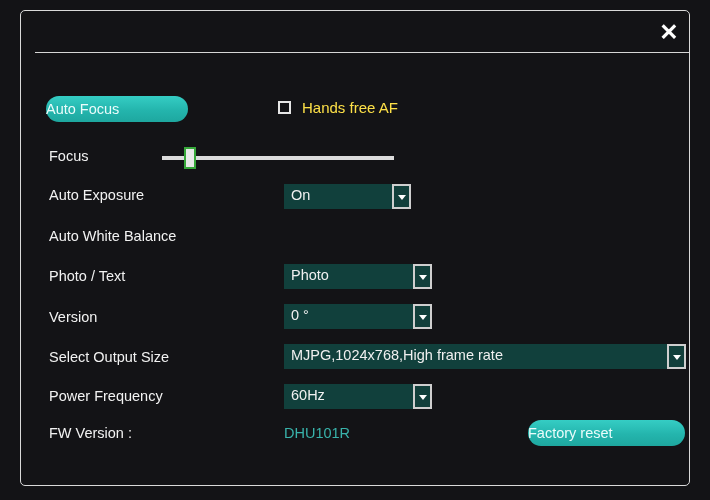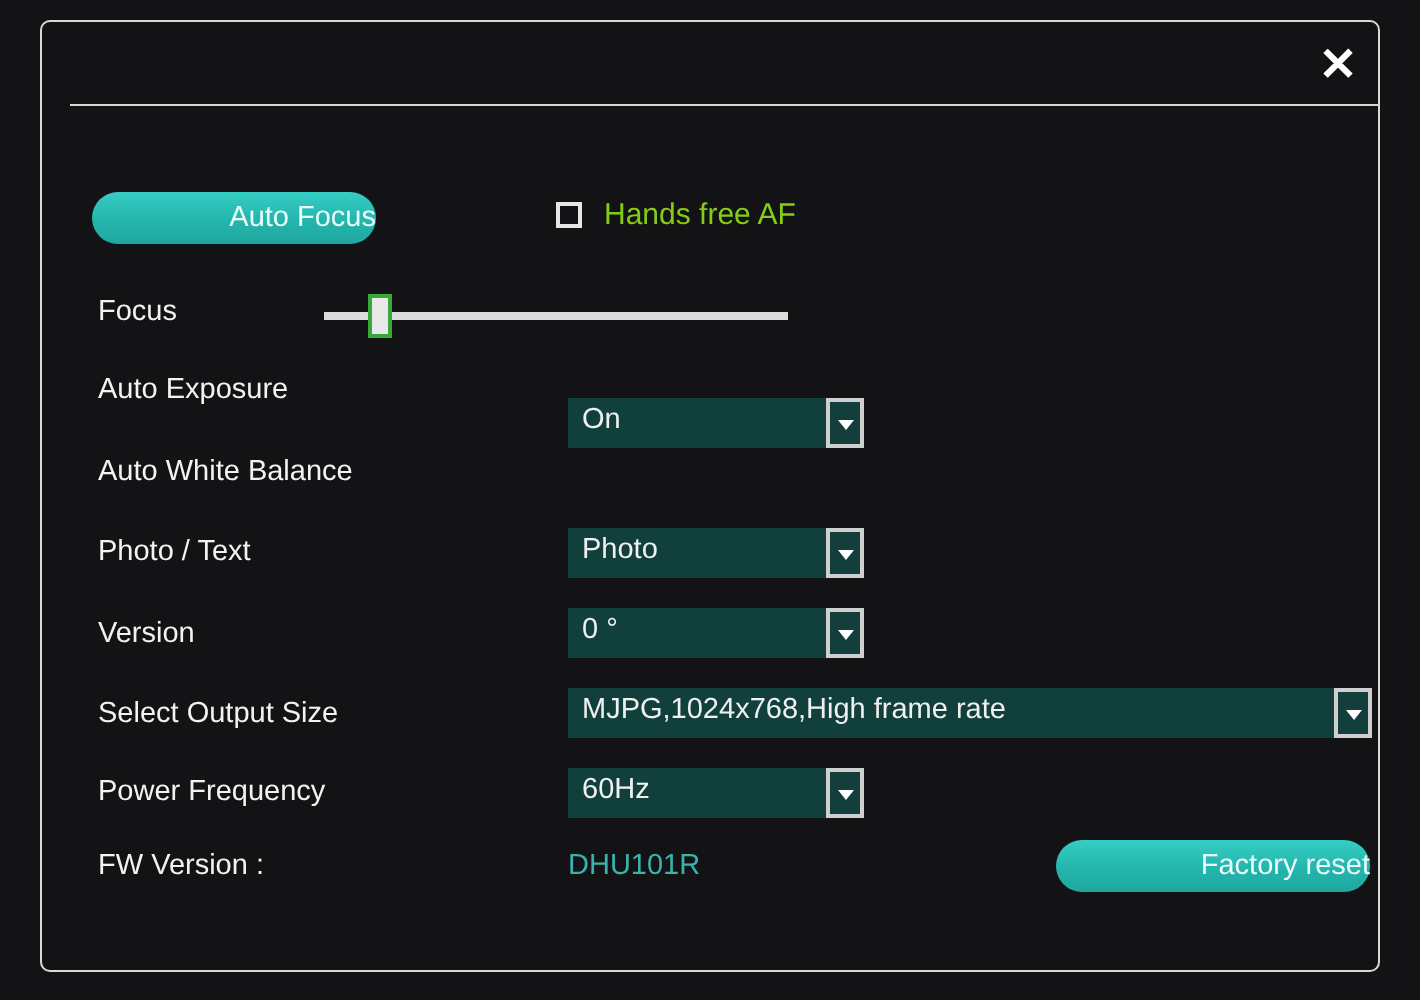--- a/index.html
+++ b/index.html
@@ -86,21 +86,21 @@
 
   
   .pill-btn {
     position: absolute;
     background: linear-gradient(180deg, #35cdc4 0%, #24b5ad 55%, #1ea79f 100%);
     color: #eafcfb;
     border: none;
     border-radius: 13px;
     font-size: 14.5px;
     font-family: "Liberation Sans", sans-serif;
-    text-align: right;
+    text-align: left;
     cursor: pointer;
     padding: 0;
   }
 
   
   #focus-slider {
     position: absolute;
     left: 162px;
     top: 147px;
     width: 232px;
@@ -142,21 +142,21 @@
     height: 13px;
     border: 2px solid #e6e6e6;
     background: #131316;
     box-sizing: border-box;
     cursor: pointer;
   }
   #hands-free-label {
     position: absolute;
     left: 24px;
     top: -1px;
-    color: #84cc16;
+    color: #fde047;
     font-size: 15px;
     white-space: nowrap;
   }
 
   
   .dropdown {
     position: absolute;
     height: 25px;
     background: #11403c;
     cursor: pointer;
@@ -220,21 +220,21 @@
   </div>
 
   <div class="label" style="left:49px; top:148px;">Focus</div>
 
   <div id="focus-slider">
     <div id="focus-track"></div>
     <div id="focus-thumb" style="left: 22px;"></div>
   </div>
 
   <div class="label" style="left:49px; top:187px;">Auto Exposure</div>
-  <div class="dropdown" style="left:284px; top:184px; width:148px;margin-top:15px;">
+  <div class="dropdown" style="left:284px; top:184px; width:127px;">
     <span class="dd-value">On</span>
     <span class="dd-arrow-btn"></span>
   </div>
 
   <div class="label" style="left:49px; top:228px;">Auto White Balance</div>
 
   <div class="label" style="left:49px; top:268px;">Photo / Text</div>
   <div class="dropdown" style="left:284px; top:264px; width:148px;">
     <span class="dd-value">Photo</span>
     <span class="dd-arrow-btn"></span>

